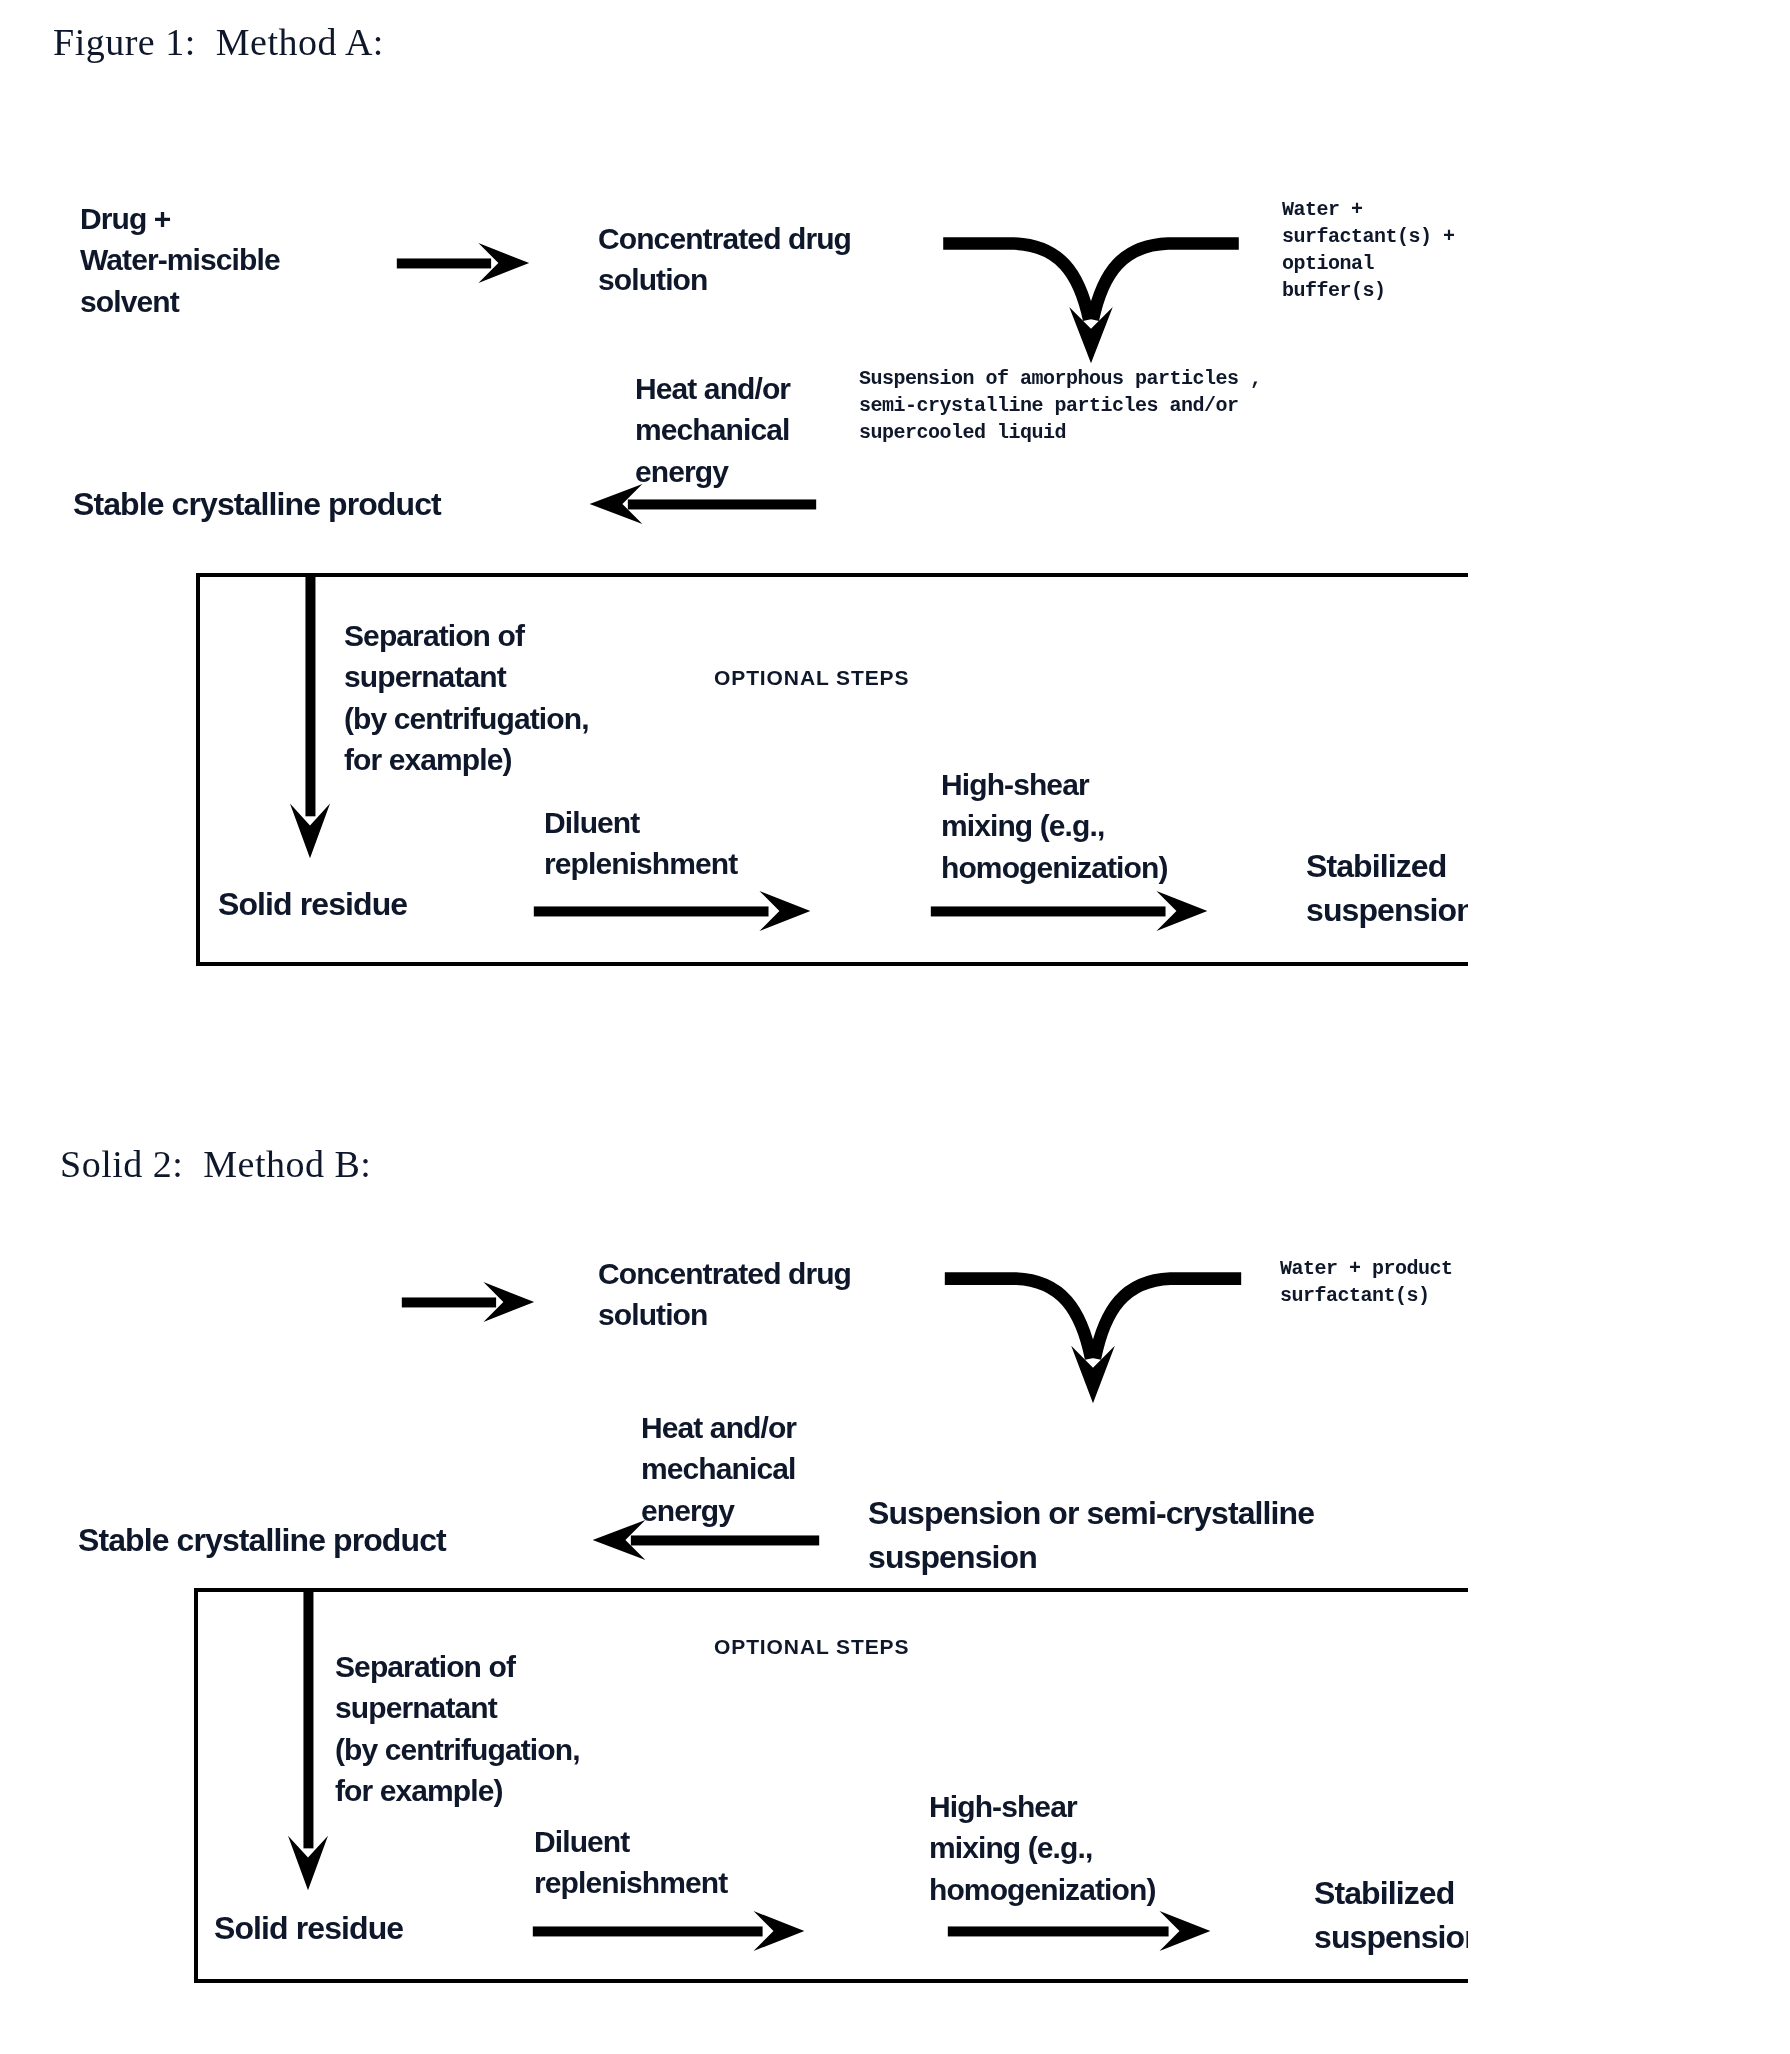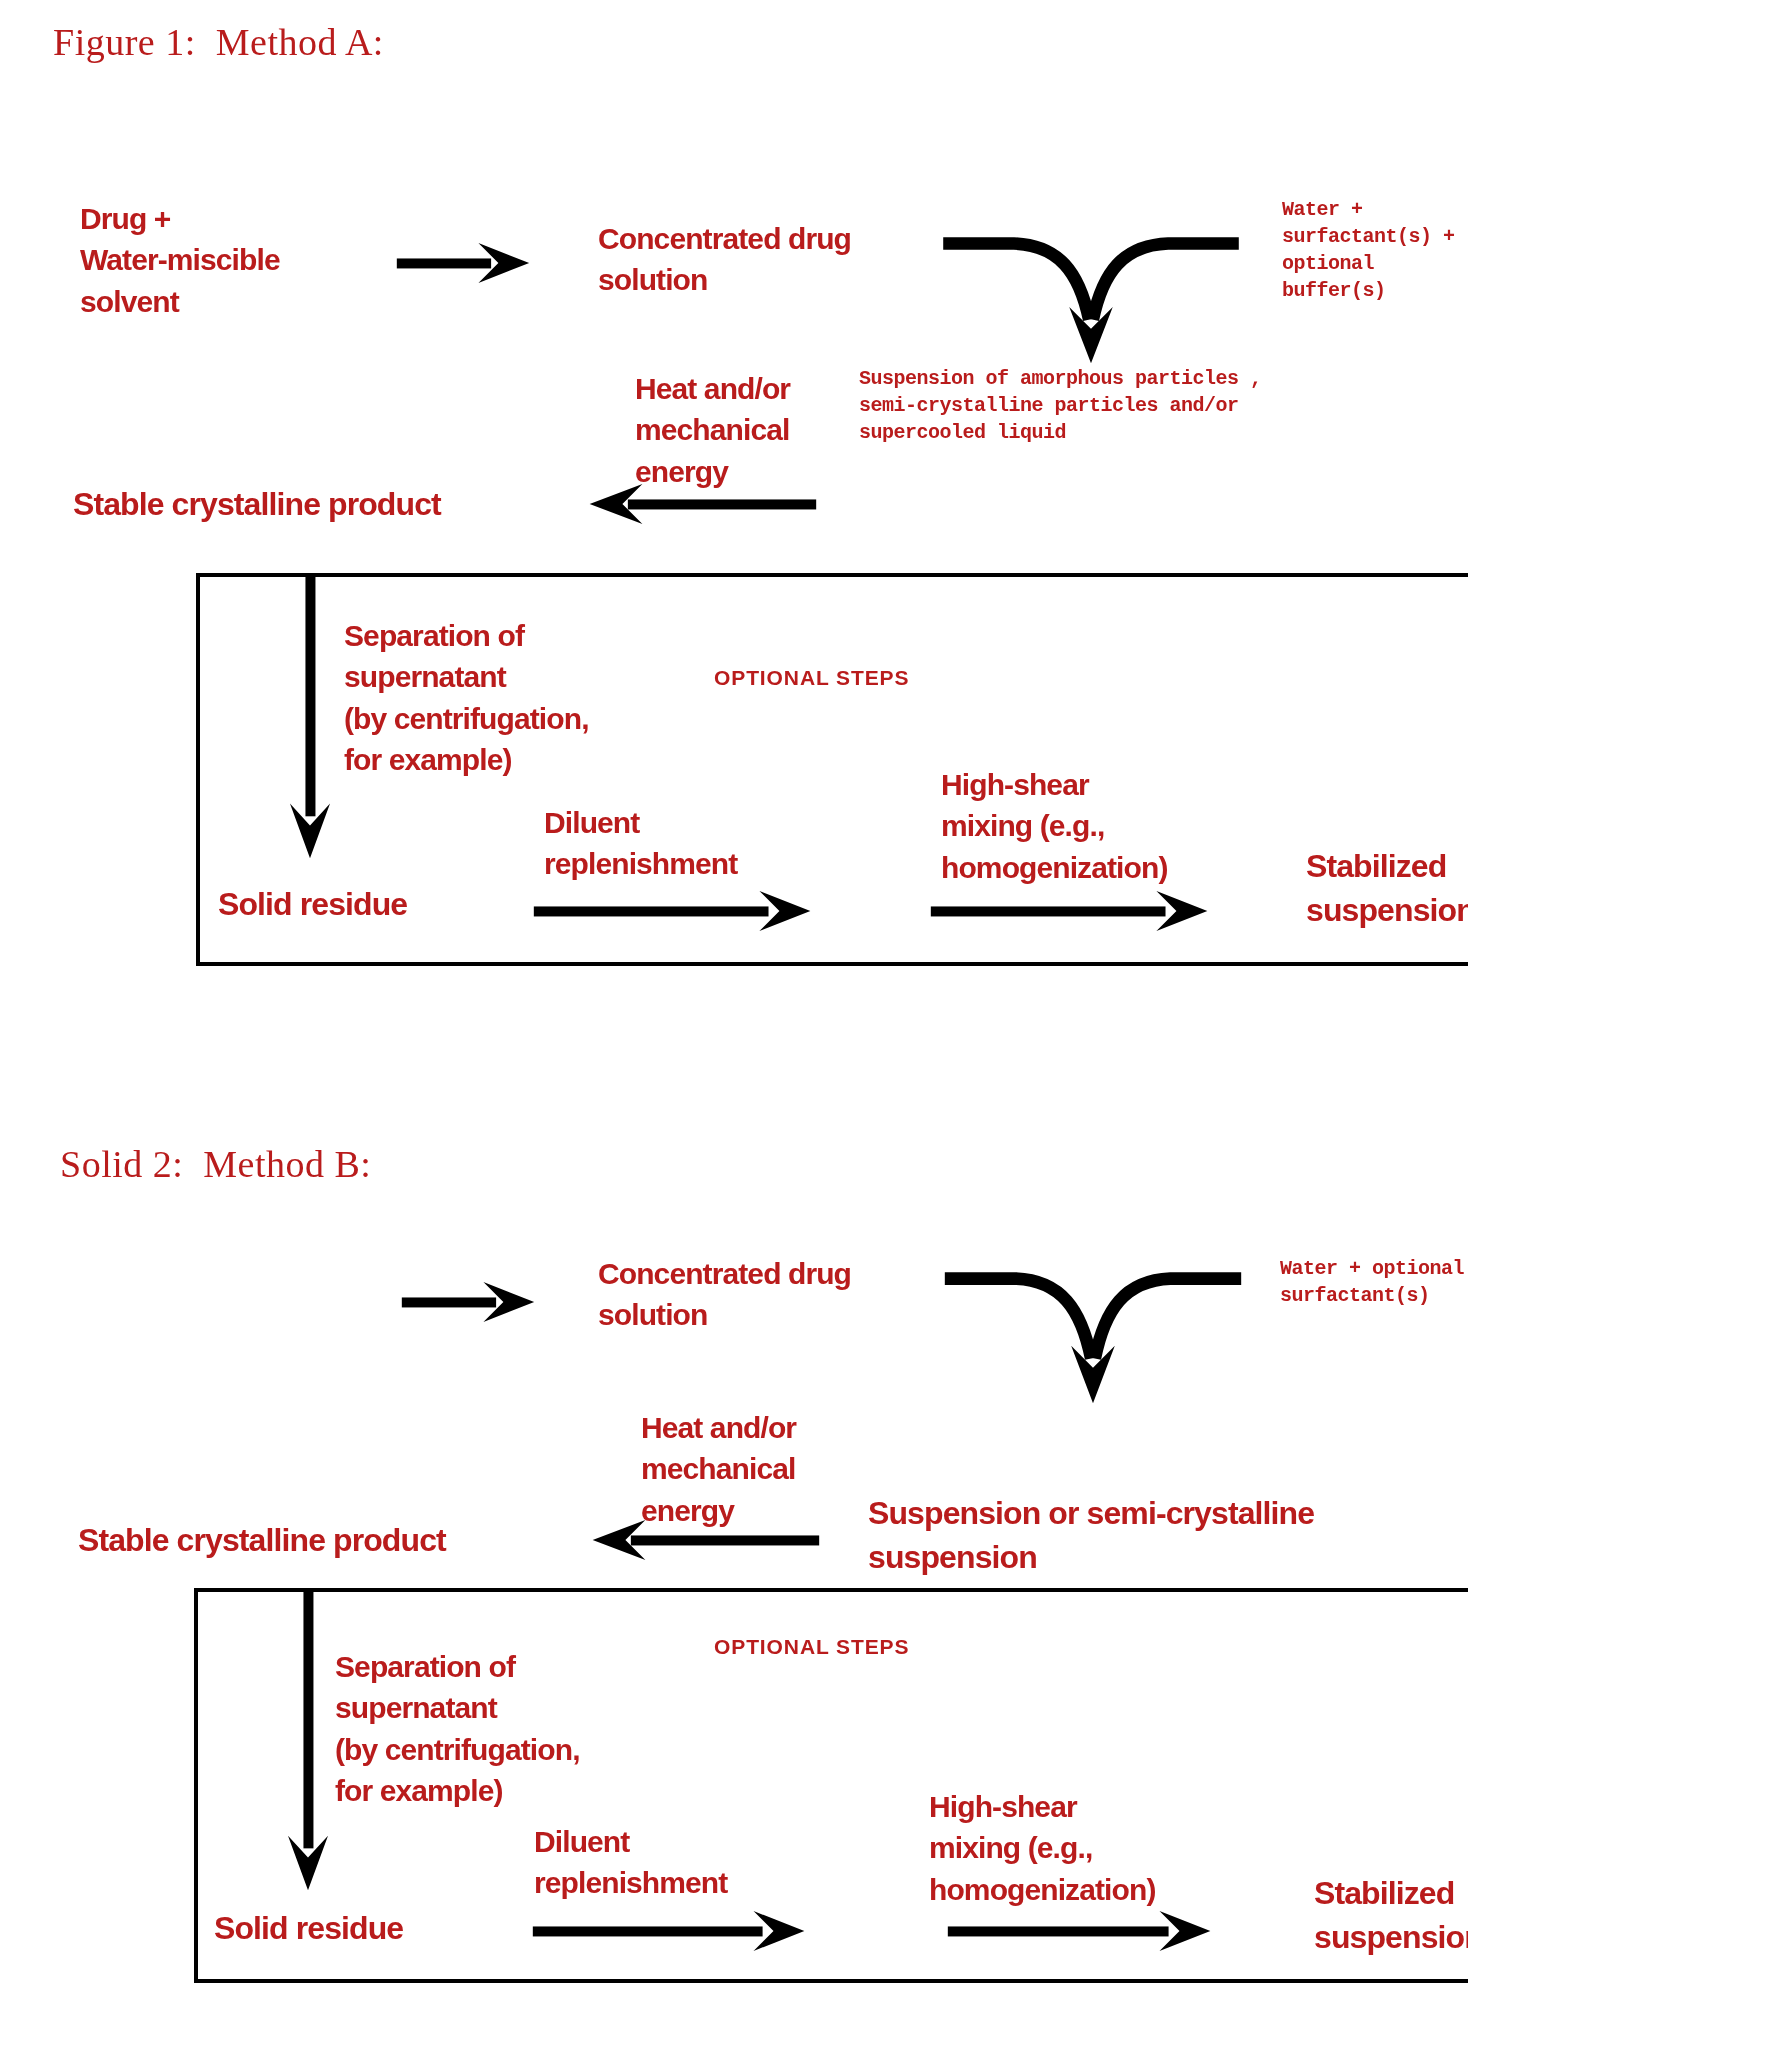--- a/index.html
+++ b/index.html
@@ -1,21 +1,21 @@
 <!DOCTYPE html>
 <html style="font-size:14.5px"><head>
 <meta charset="utf-8">
 <style>
   html, body { margin: 0; padding: 0; background: #ffffff; }
   .page {
     position: relative;
     width: 1468px;
     height: 2055px;
     background: #ffffff;
-    color: #b91c1c;
+    color: #0f172a;
     overflow: hidden;
     border-radius: 14px;
   }
   .abs { position: absolute; }
   .fig-title {
     font-family: "Liberation Serif", "DejaVu Serif", serif;
     font-size: 38px;
     font-weight: normal;
     white-space: pre-wrap;
     letter-spacing: 0.5px;
@@ -141,21 +141,21 @@
 
   <div class="abs sansb" style="left:598px; top:1253px;">Concentrated drug
 solution</div>
 
   <svg class="abs" style="left:943px; top:1264px;" width="300" height="141" viewBox="0 0 330 155">
     <path class="stroke13" d="M2,16 L80,16 C130,18 152,50 163,104"></path>
     <path class="stroke13" d="M328,16 L250,16 C200,18 178,50 167,104"></path>
     <path class="ink" d="M141,90 L165,153 L189,90 L165,114 Z"></path>
   </svg>
 
-  <div class="abs serifb" style="left:1280px; top:1255px;">Water + optional surfactant(s)</div>
+  <div class="abs serifb" style="left:1280px; top:1255px;">Water + product surfactant(s)</div>
 
   <div class="abs sansb" style="left:641px; top:1407px;">Heat and/or
 mechanical
 energy</div>
 
   <div class="abs sansb" style="left:868px; top:1491px; font-size:32px;">Suspension or semi-crystalline
 suspension</div>
 
   <svg class="abs" style="left:589px; top:1518px;" width="232" height="44" viewBox="0 0 255 48">
     <rect class="ink" x="46" y="19" width="207" height="11"></rect>

